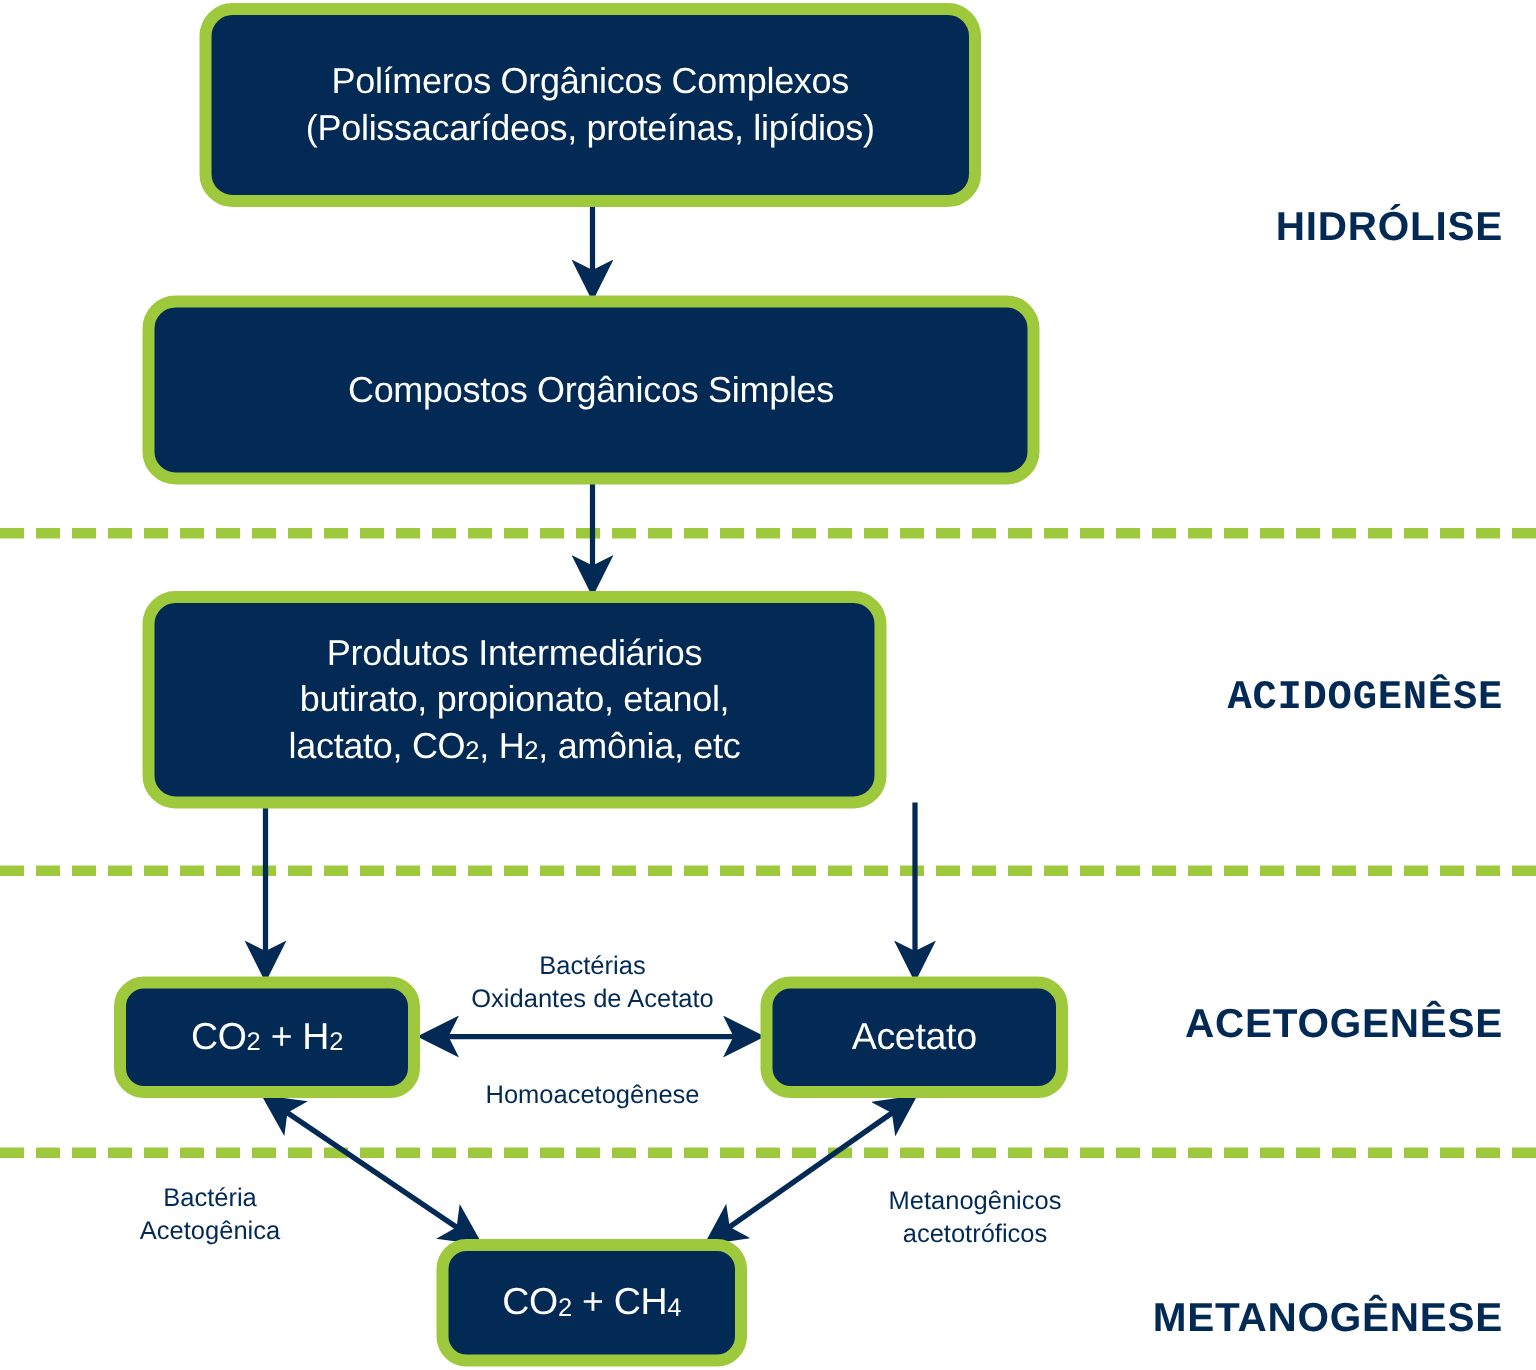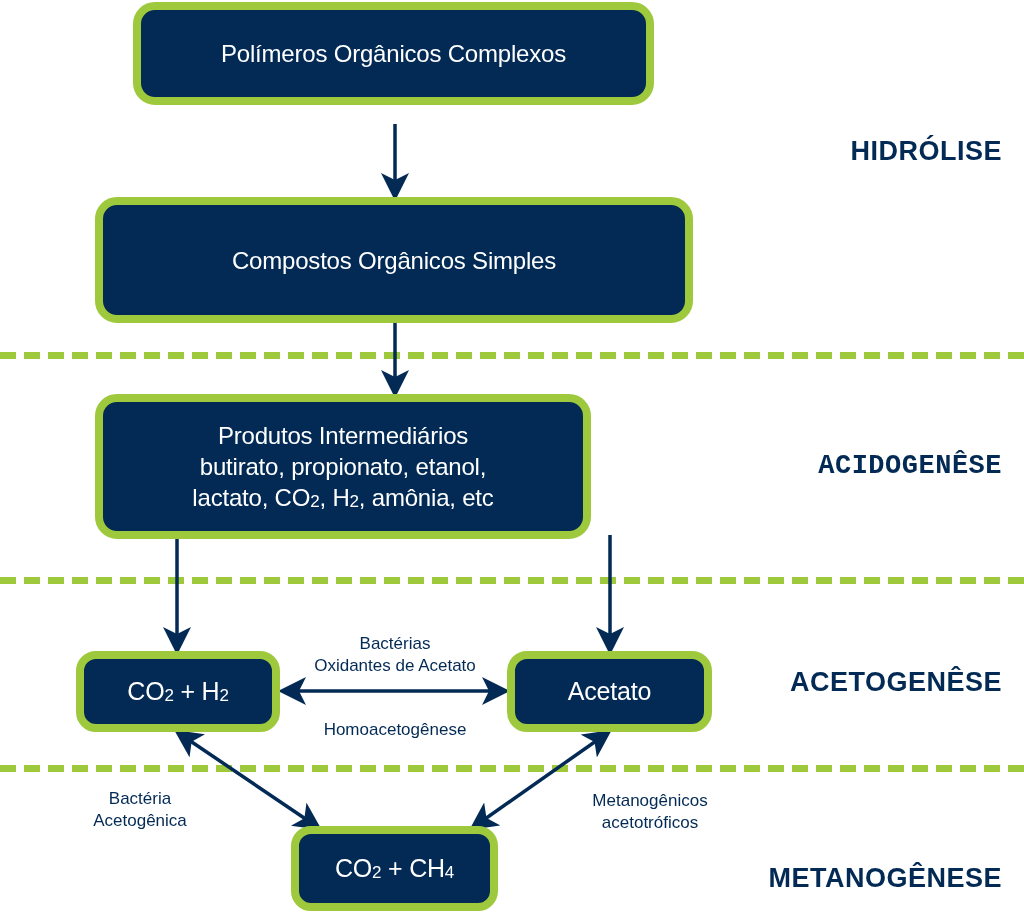--- a/index.html
+++ b/index.html
@@ -34,22 +34,23 @@
   </defs>
   <line x1="395" y1="124" x2="395" y2="194" stroke="#022a55" stroke-width="3.5" marker-end="url(#ah)"></line>
   <line x1="395" y1="322" x2="395" y2="391" stroke="#022a55" stroke-width="3.5" marker-end="url(#ah)"></line>
   <line x1="177" y1="535" x2="177" y2="648" stroke="#022a55" stroke-width="3.5" marker-end="url(#ah)"></line>
   <line x1="610" y1="535" x2="610" y2="648" stroke="#022a55" stroke-width="3.5" marker-end="url(#ah)"></line>
   <line x1="285" y1="691" x2="503" y2="691" stroke="#022a55" stroke-width="3.5" marker-start="url(#ah)" marker-end="url(#ah)"></line>
   <line x1="180" y1="734" x2="316" y2="826" stroke="#022a55" stroke-width="3.5" marker-start="url(#ah)" marker-end="url(#ah)"></line>
   <line x1="606" y1="734" x2="475" y2="826" stroke="#022a55" stroke-width="3.5" marker-start="url(#ah)" marker-end="url(#ah)"></line>
 </svg>
 
-<div class="box" style="left:133px; top:2px; width:521px; height:103px;">
+<div class="box" style="left:133px; top:2px; width:521px; height:136px;">
   <div>Polímeros Orgânicos Complexos</div>
+  <div>(Polissacarídeos, proteínas, lipídios)</div>
 </div>
 
 <div class="box" style="left:95px; top:197px; width:598px; height:126px;">
   <div>Compostos Orgânicos Simples</div>
 </div>
 
 <div class="box" style="left:95px; top:394px; width:496px; height:145px;">
   <div>Produtos Intermediários</div>
   <div>butirato, propionato, etanol,</div>
   <div><span>lactato, CO</span><sub>2</sub><span>, H</span><sub>2</sub><span>, amônia, etc</span></div>

